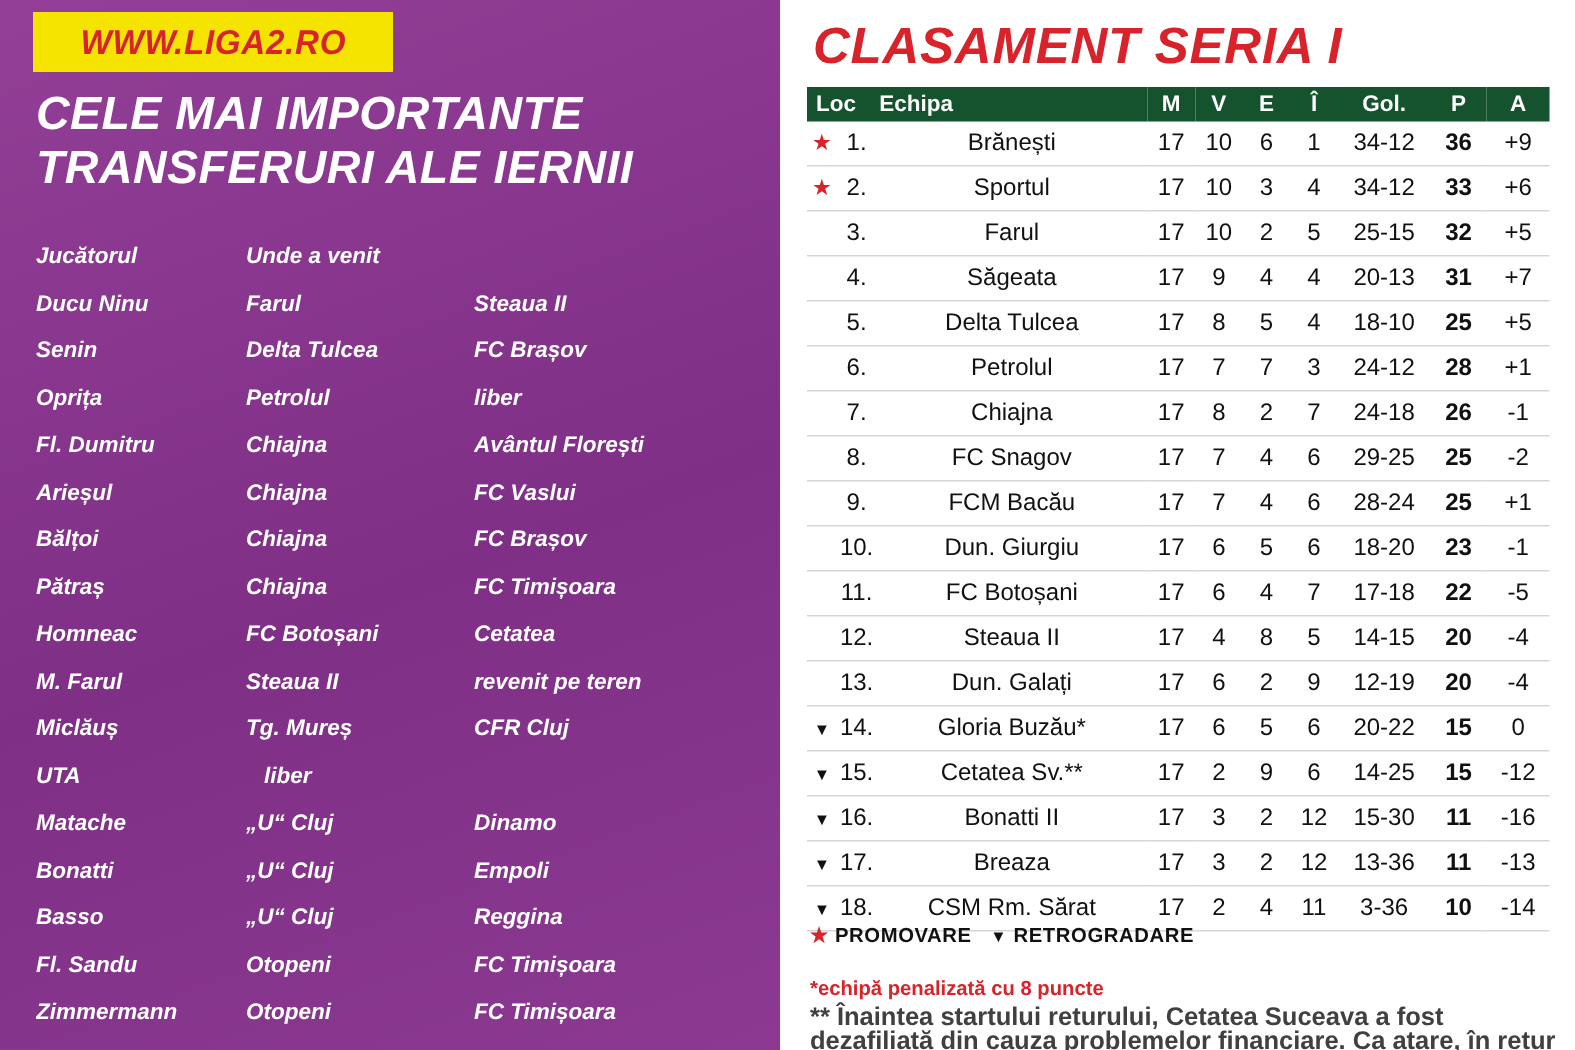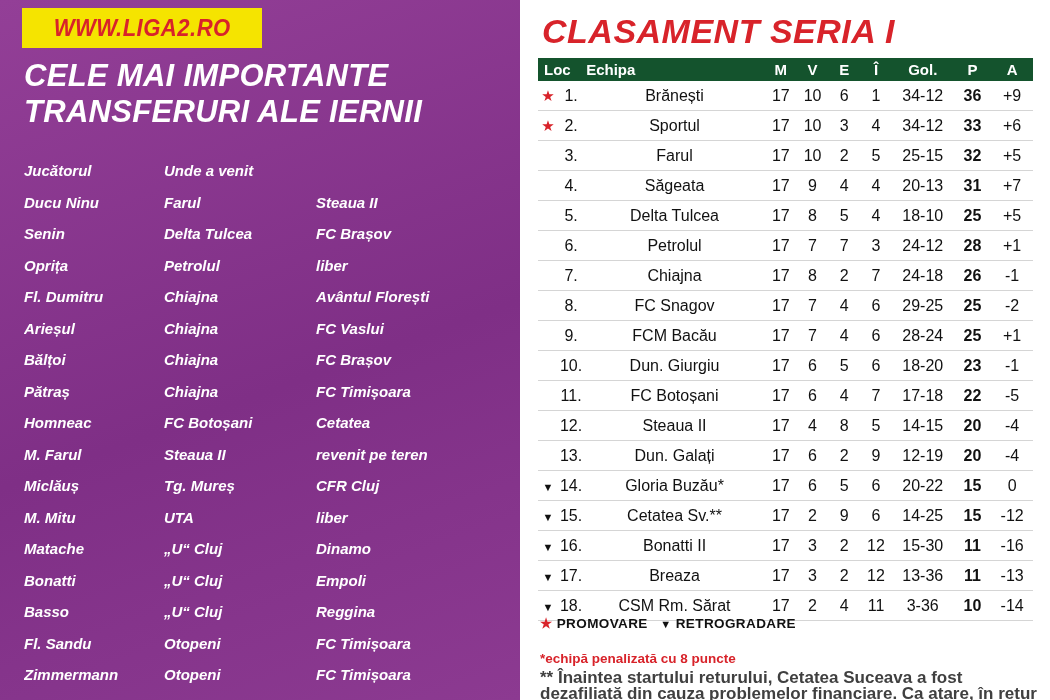--- a/index.html
+++ b/index.html
@@ -264,21 +264,20 @@
         <div class="c c1">M. Farul</div>
         <div class="c c2">Steaua II</div>
         <div class="c c3">revenit pe teren</div>
       </div>
       <div class="t-row">
         <div class="c c1">Miclăuș</div>
         <div class="c c2">Tg. Mureș</div>
         <div class="c c3">CFR Cluj</div>
       </div>
       <div class="t-row">
-        <div class="c c1">M. Mitu</div>
         <div class="c c2">UTA</div>
         <div class="c c3">liber</div>
       </div>
       <div class="t-row">
         <div class="c c1">Matache</div>
         <div class="c c2">„U“ Cluj</div>
         <div class="c c3">Dinamo</div>
       </div>
       <div class="t-row">
         <div class="c c1">Bonatti</div>

